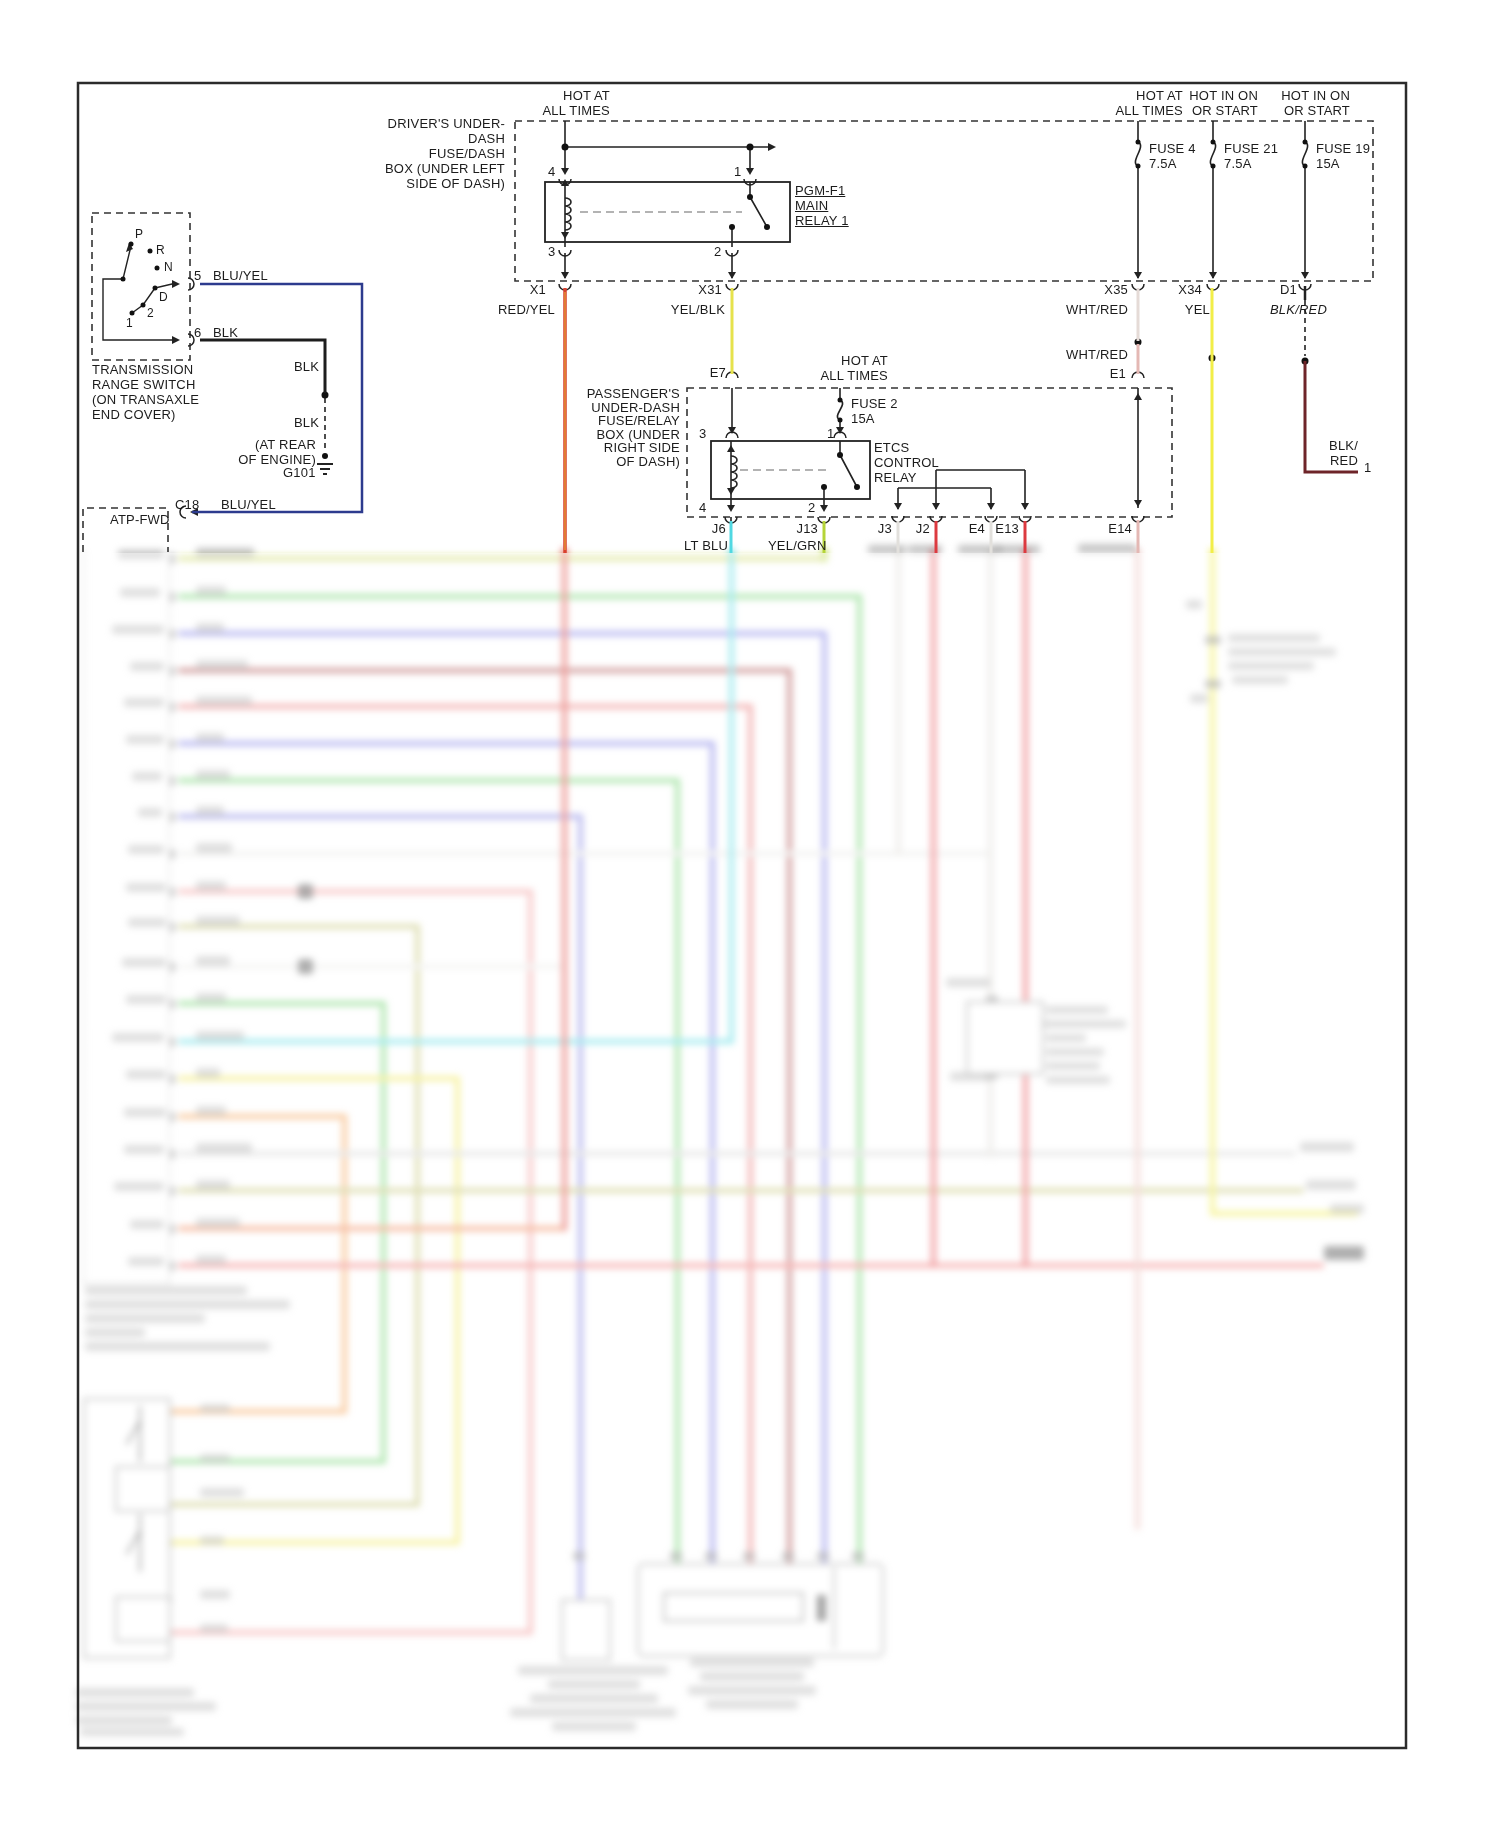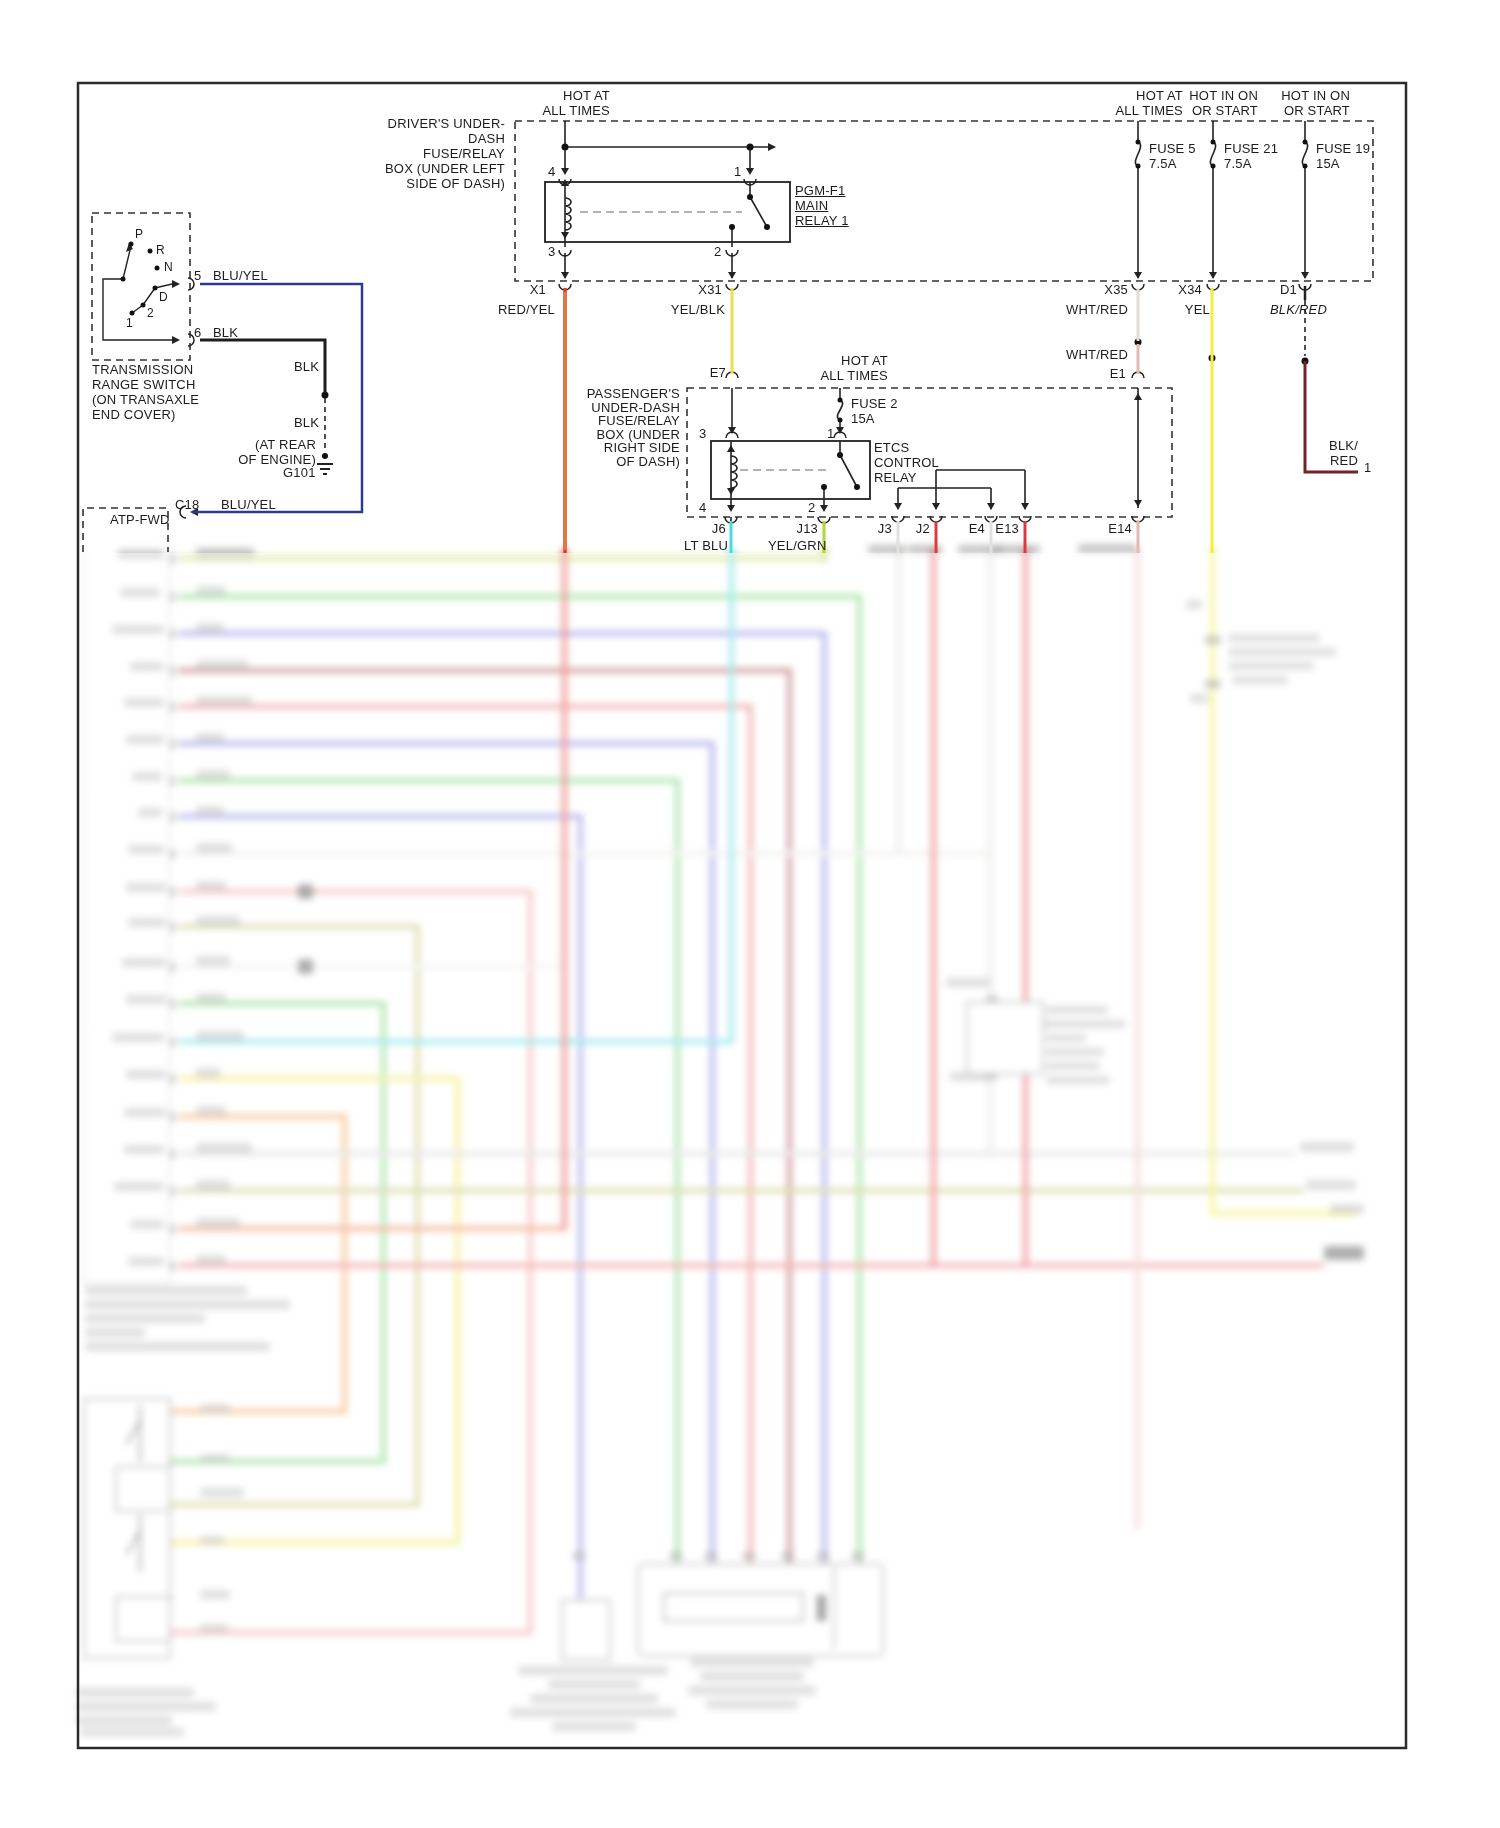--- a/index.html
+++ b/index.html
@@ -382,38 +382,38 @@
       <path d="M1025,521 V553" stroke="#dc3a40" stroke-width="3"></path>
       <path d="M1138,520 V553" stroke="#e4b8b4" stroke-width="3"></path>
       <path d="M200,284 H362 V512 H192" stroke="#2d3b8e" stroke-width="2.5"></path>
       <path d="M200,340 H325 V393" stroke="#1d1d1d" stroke-width="3"></path>
     </g>
   </svg>
 
   <div class="lbl ctr" style="left:520px;top:88px;width:90px;">HOT AT
 ALL TIMES</div>
   <div class="lbl ra" style="left:355px;top:116px;width:150px;">DRIVER'S UNDER-DASH
-FUSE/RELAY
+FUSE/DASH
 BOX (UNDER LEFT
 SIDE OF DASH)</div>
   <div class="lbl" style="left:795px;top:183px;text-decoration:underline;">PGM-F1
 MAIN
 RELAY 1</div>
   <div class="lbl" style="left:548px;top:164px;">4</div>
   <div class="lbl" style="left:734px;top:164px;">1</div>
   <div class="lbl" style="left:548px;top:244px;">3</div>
   <div class="lbl" style="left:714px;top:244px;">2</div>
 
   <div class="lbl ctr" style="left:1093px;top:88px;width:90px;">HOT AT
 ALL TIMES</div>
   <div class="lbl ctr" style="left:1168px;top:88px;width:90px;">HOT IN ON
 OR START</div>
   <div class="lbl ctr" style="left:1260px;top:88px;width:90px;">HOT IN ON
 OR START</div>
-  <div class="lbl" style="left:1149px;top:141px;">FUSE 5</div>
+  <div class="lbl" style="left:1149px;top:141px;">FUSE 4</div>
   <div class="lbl" style="left:1149px;top:156px;">7.5A</div>
   <div class="lbl" style="left:1224px;top:141px;">FUSE 21</div>
   <div class="lbl" style="left:1224px;top:156px;">7.5A</div>
   <div class="lbl" style="left:1316px;top:141px;">FUSE 19</div>
   <div class="lbl" style="left:1316px;top:156px;">15A</div>
 
   <div class="lbl ra" style="left:516px;top:282px;width:30px;">X1</div>
   <div class="lbl ra" style="left:688px;top:282px;width:34px;">X31</div>
   <div class="lbl ra" style="left:1094px;top:282px;width:34px;">X35</div>
   <div class="lbl ra" style="left:1168px;top:282px;width:34px;">X34</div>

